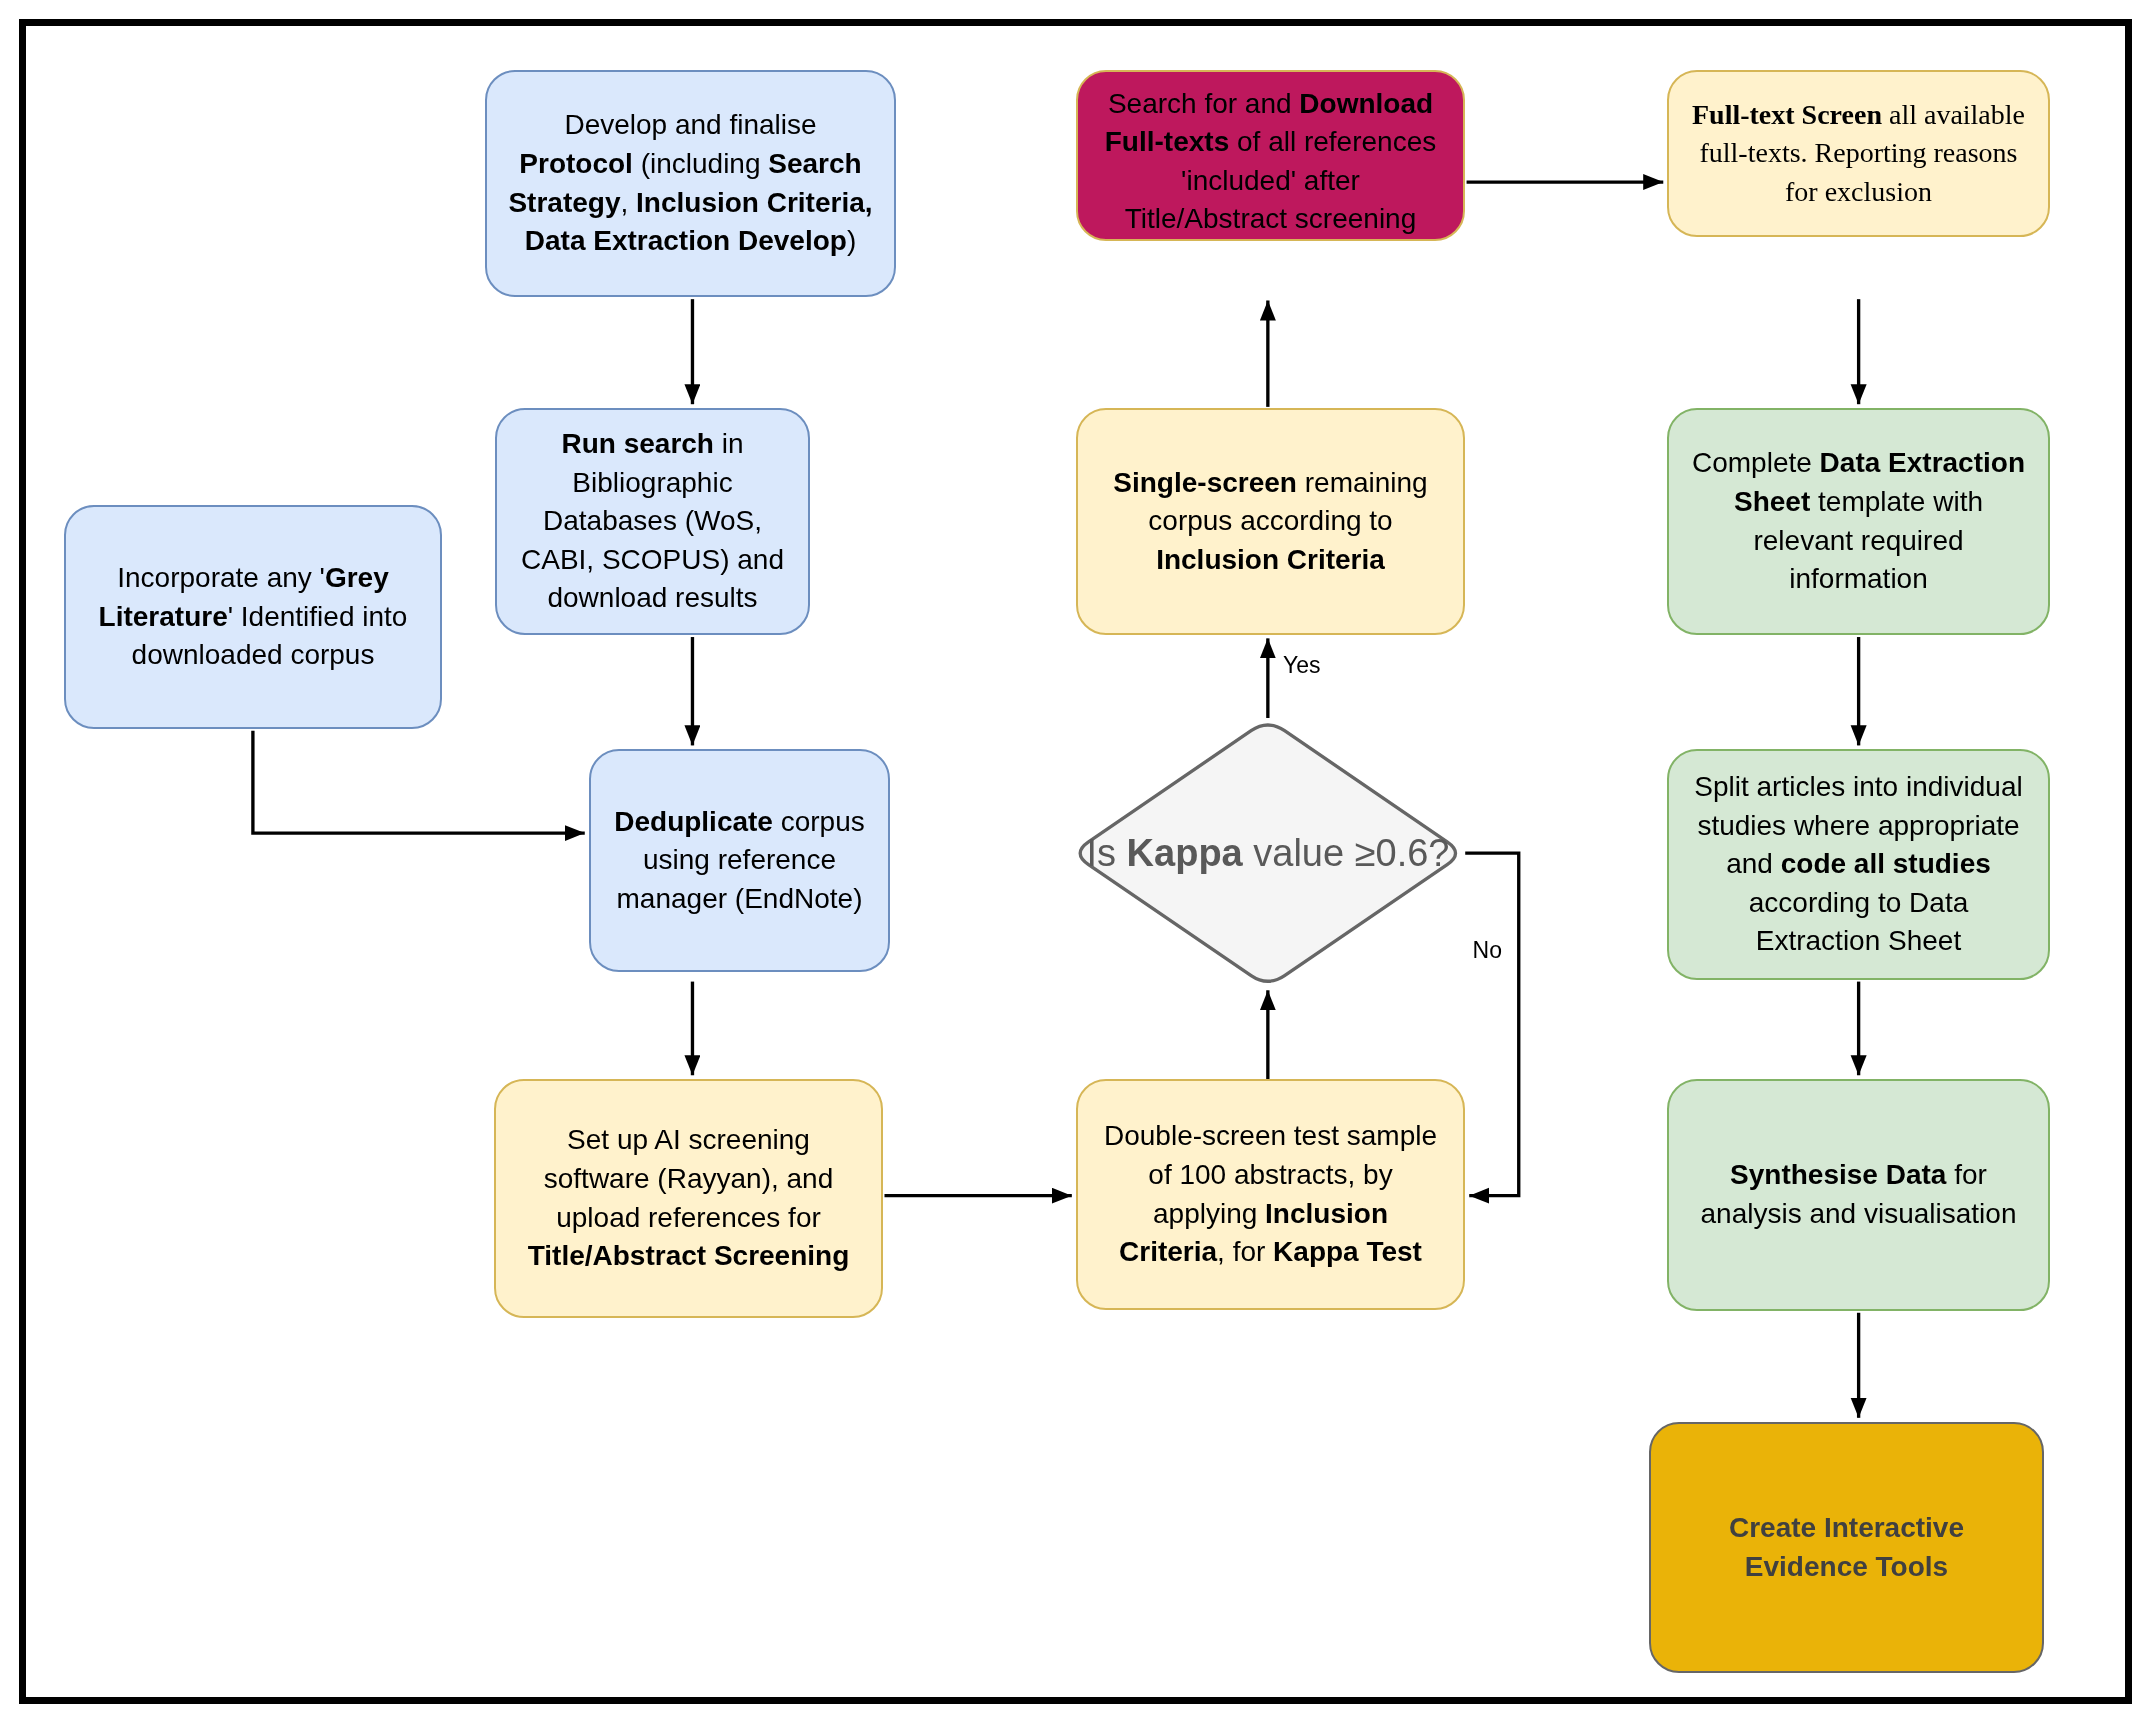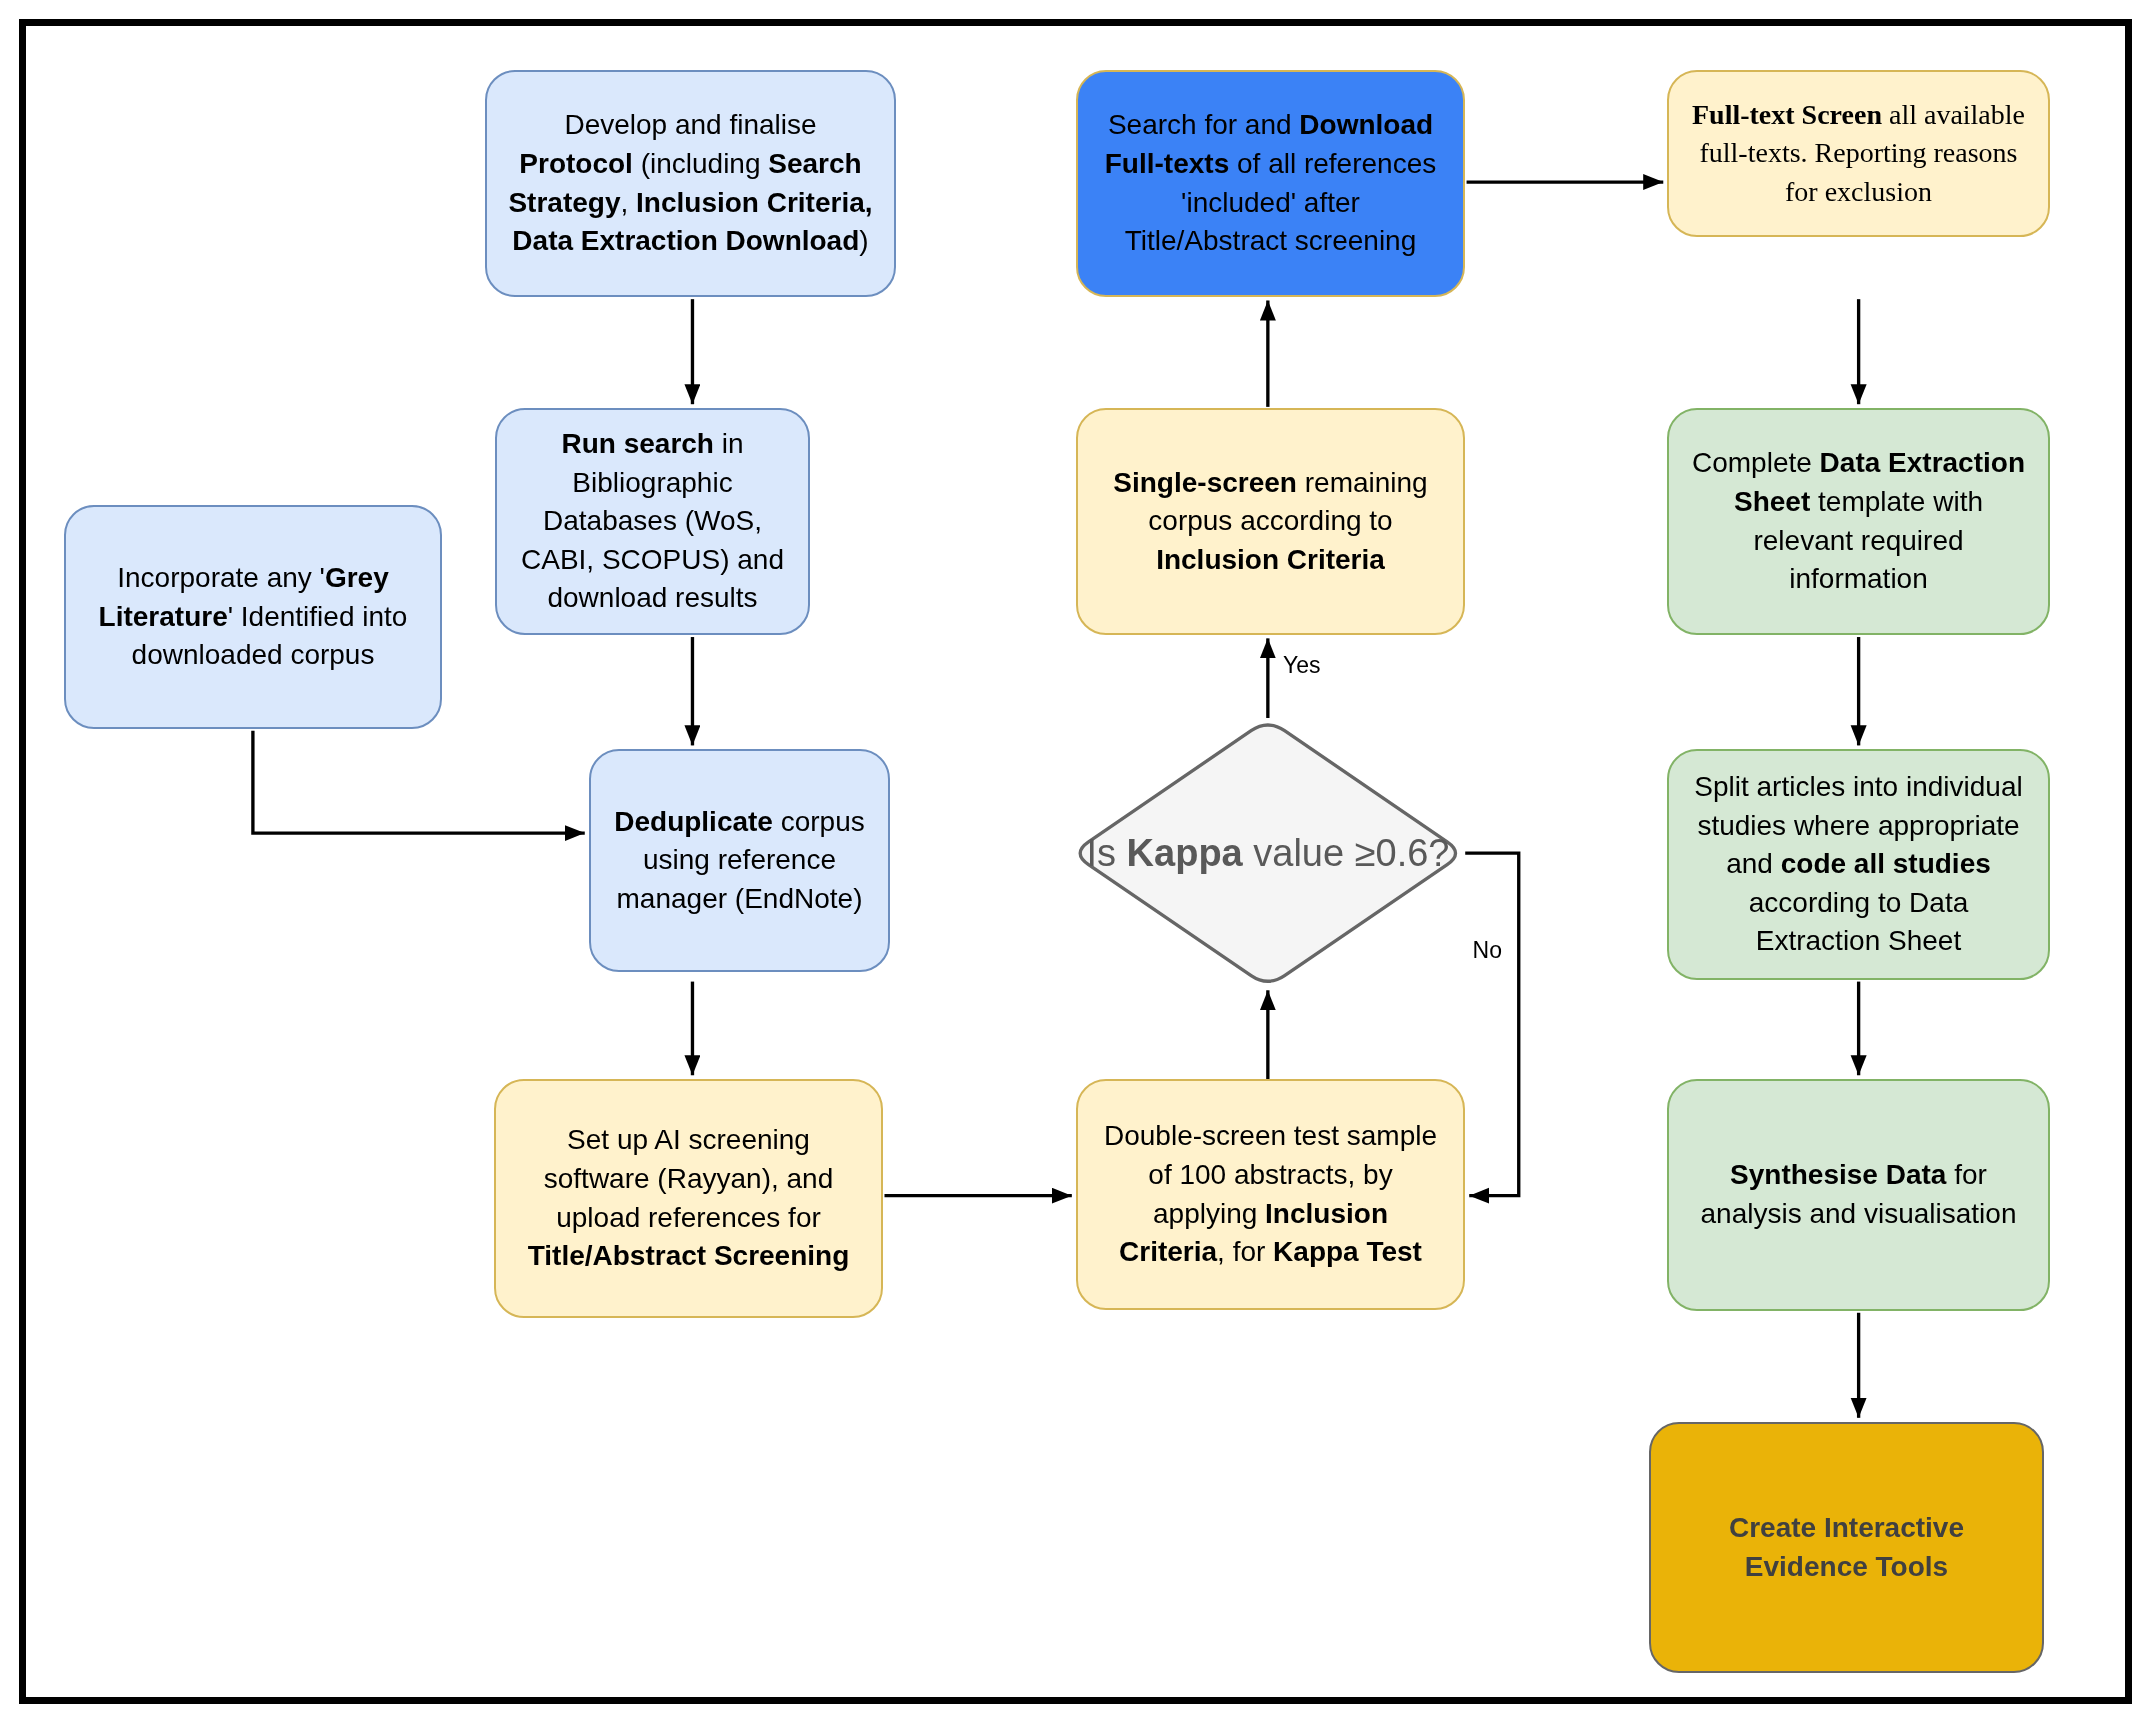--- a/index.html
+++ b/index.html
@@ -44,38 +44,38 @@
   <path class="edge" marker-end="url(#ah)" d="M 2778,952 L 2778,1114"></path>
   <path class="edge" marker-end="url(#ah)" d="M 2778,1467 L 2778,1607"></path>
   <path class="edge" marker-end="url(#ah)" d="M 2778,1962 L 2778,2119"></path>
   <path stroke-width="5" stroke-linejoin="round" d="M 1870,1092 Q 1895,1075 1920,1092 L 2163,1258 Q 2188,1275 2163,1292 L 1920,1458 Q 1895,1475 1870,1458 L 1627,1292 Q 1602,1275 1627,1258 Z" fill="#f5f5f5" stroke="#666666"></path>
 </svg>
 
 <div class="node" style="left: 64px; top: 505px; width: 378px; height: 224px; background: rgb(218, 232, 252); border-color: rgb(108, 142, 191);">
     <div class="node-text"><span>Incorporate any '</span><b>Grey Literature</b><span>' Identified into downloaded corpus</span></div>
   </div>
 <div class="node" style="left: 485px; top: 70px; width: 411px; height: 227px; background: rgb(218, 232, 252); border-color: rgb(108, 142, 191);">
-    <div class="node-text"><span>Develop and finalise </span><b>Protocol</b><span> (including </span><b>Search Strategy</b><span>, </span><b>Inclusion Criteria, Data Extraction Download</b><span>)</span></div>
+    <div class="node-text"><span>Develop and finalise </span><b>Protocol</b><span> (including </span><b>Search Strategy</b><span>, </span><b>Inclusion Criteria, Data Extraction Develop</b><span>)</span></div>
   </div>
 <div class="node" style="left: 495px; top: 408px; width: 315px; height: 227px; background: rgb(218, 232, 252); border-color: rgb(108, 142, 191);">
     <div class="node-text"><b>Run search</b><span> in Bibliographic Databases (WoS, CABI, SCOPUS) and download results</span></div>
   </div>
 <div class="node" style="left: 589px; top: 749px; width: 301px; height: 223px; background: rgb(218, 232, 252); border-color: rgb(108, 142, 191);">
     <div class="node-text"><b>Deduplicate</b><span> corpus using reference manager (EndNote)</span></div>
   </div>
 <div class="node" style="left: 494px; top: 1079px; width: 389px; height: 239px; background: rgb(255, 242, 204); border-color: rgb(214, 182, 86);">
     <div class="node-text"><span>Set up AI screening software (Rayyan), and upload references for </span><b>Title/Abstract Screening</b></div>
   </div>
 <div class="node" style="left: 1076px; top: 1079px; width: 389px; height: 231px; background: rgb(255, 242, 204); border-color: rgb(214, 182, 86);">
     <div class="node-text"><span>Double-screen test sample of 100 abstracts, by applying </span><b>Inclusion Criteria</b><span>, for </span><b>Kappa Test</b></div>
   </div>
 <div class="node" style="left: 1076px; top: 408px; width: 389px; height: 227px; background: rgb(255, 242, 204); border-color: rgb(214, 182, 86);">
     <div class="node-text"><b>Single-screen</b><span> remaining corpus according to </span><b>Inclusion Criteria</b></div>
   </div>
-<div class="node" style="left: 1076px; top: 70px; width: 389px; height: 227px; background: #3b82f6; border-color: rgb(214, 182, 86);">
+<div class="node" style="left: 1076px; top: 70px; width: 389px; height: 171px; background: #be185d; border-color: rgb(214, 182, 86); align-items: flex-end;">
     <div class="node-text"><span>Search for and </span><b>Download Full-texts</b><span> of all references 'included' after Title/Abstract screening</span></div>
   </div>
 <div class="node" style="left: 1667px; top: 70px; width: 383px; height: 167px; background: rgb(255, 242, 204); border-color: rgb(214, 182, 86); font-family: Liberation Serif, serif;">
     <div class="node-text"><b>Full-text Screen</b><span> all available full-texts. Reporting reasons for exclusion</span></div>
   </div>
 <div class="node" style="left: 1667px; top: 408px; width: 383px; height: 227px; background: rgb(213, 232, 212); border-color: rgb(130, 179, 102);">
     <div class="node-text"><span>Complete </span><b>Data Extraction Sheet</b><span> template with relevant required information</span></div>
   </div>
 <div class="node" style="left: 1667px; top: 749px; width: 383px; height: 231px; background: rgb(213, 232, 212); border-color: rgb(130, 179, 102);">
     <div class="node-text"><span>Split articles into individual studies where appropriate and </span><b>code all studies</b><span> according to Data Extraction Sheet</span></div>

